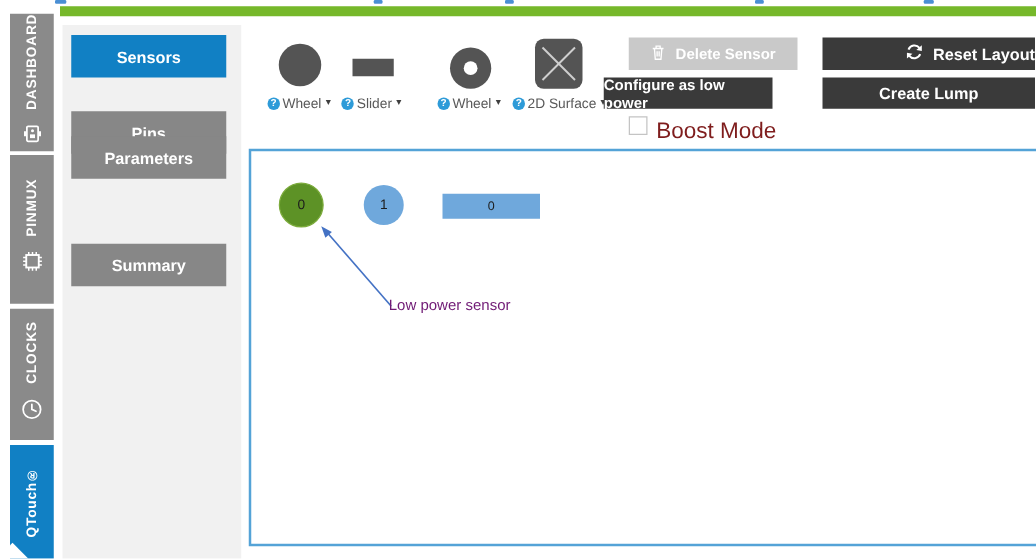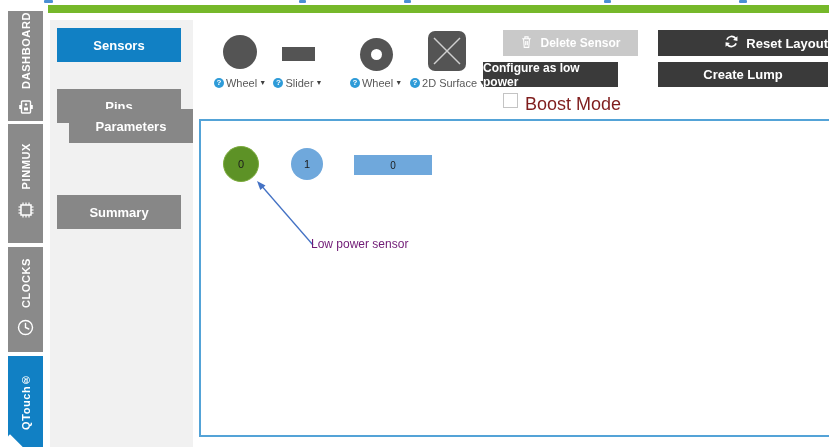--- a/index.html
+++ b/index.html
@@ -146,21 +146,21 @@
     <span class="qtouch-wedge"></span>
   </div>
 
   <div class="panel">
     <div class="snav-btn active" style="top:8px;">
       <span>Sensors</span>
     </div>
     <div class="snav-btn" style="top:49px;margin-top:20px;">
       <span>Pins</span>
     </div>
-    <div class="snav-btn" style="top:89px;margin-left:12px;">
+    <div class="snav-btn" style="top:89px;">
       <span>Parameters</span>
     </div>
     <div class="snav-btn" style="top:175px;">
       <span>Summary</span>
     </div>
   </div>
 
   <div class="shape circle" style="left:223px;top:35px;width:34px;height:34px;"></div>
   <div class="shape" style="left:282px;top:47px;width:33px;height:14px;"></div>
   <div class="shape wheel" style="left:360px;top:38px;width:33px;height:33px;"></div>

